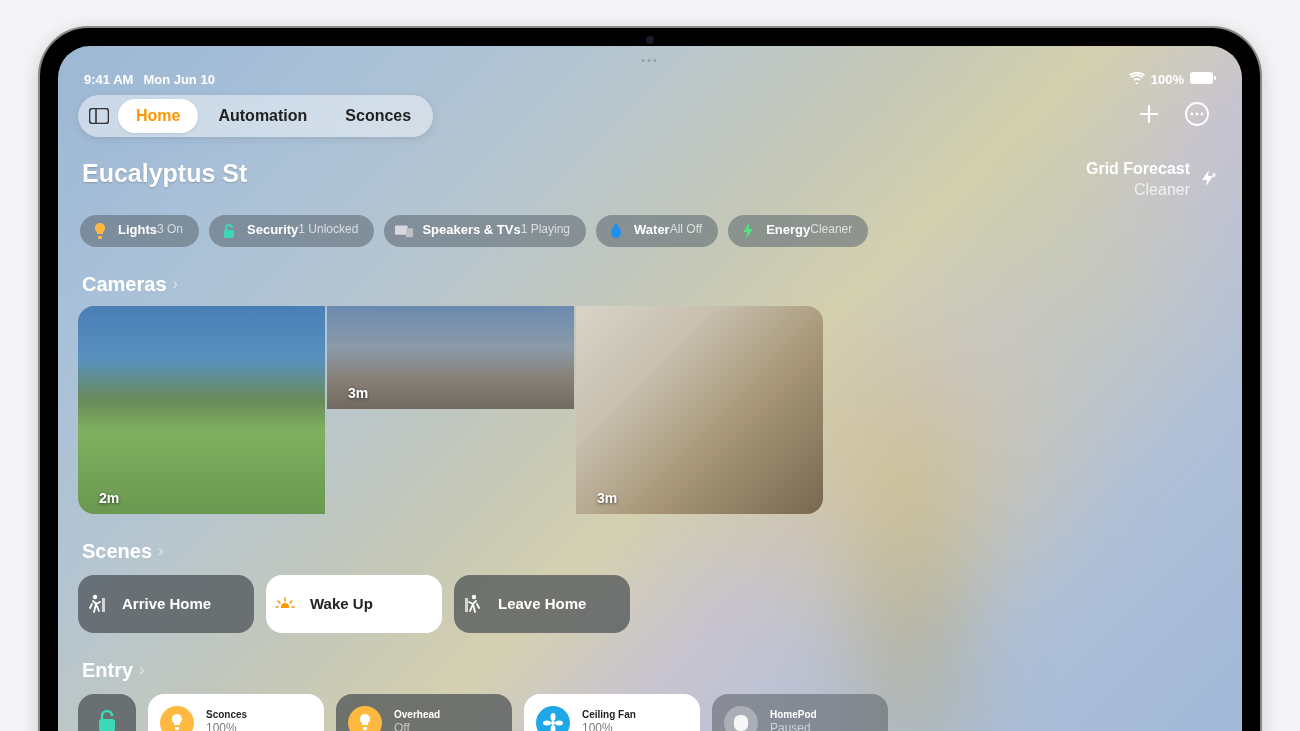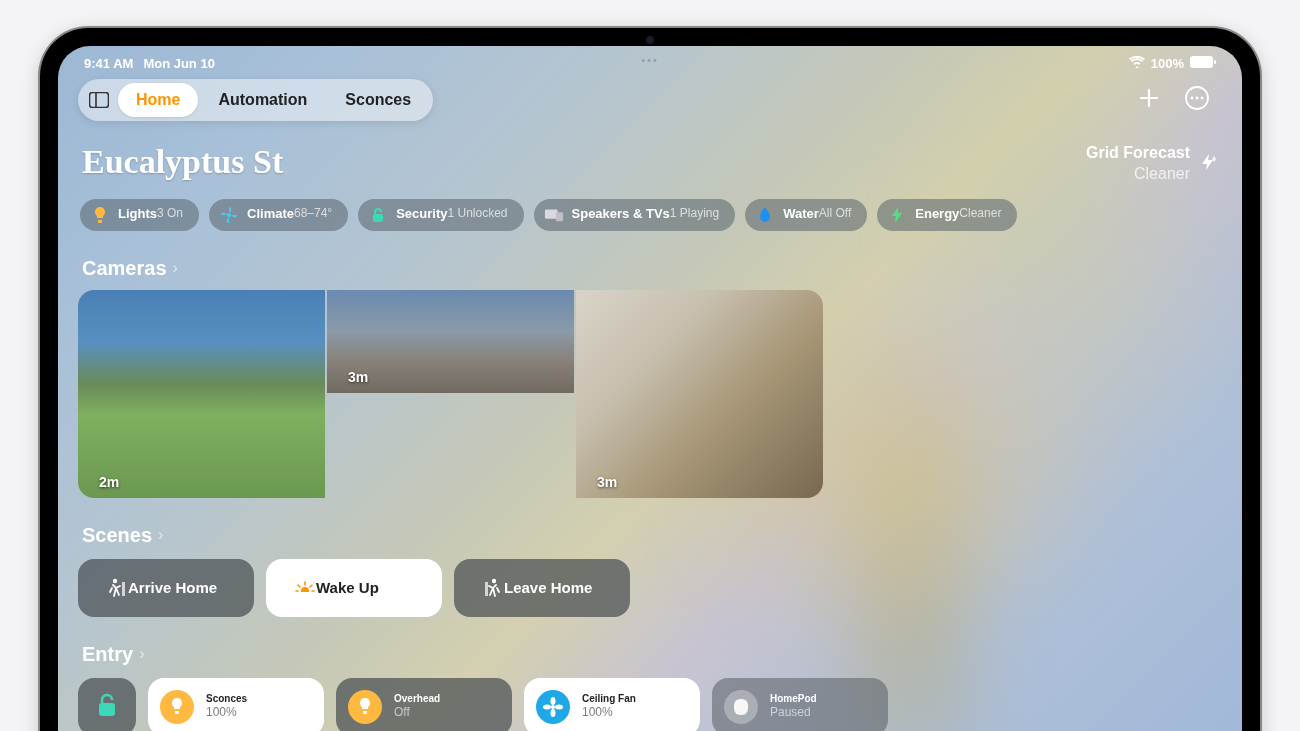--- a/index.html
+++ b/index.html
@@ -2,34 +2,34 @@
 <html><head>
 <meta charset="utf-8">
 <style>
 * { margin: 0; padding: 0; box-sizing: border-box; font-family: -apple-system, BlinkMacSystemFont, "Segoe UI", Helvetica, Arial, sans-serif; }
 body { background: #f4f4f6; display: flex; justify-content: center; align-items: flex-start; min-height: 100vh; overflow: hidden; }
 .device-frame { width: 1220px; height: 731px; background: #000; border-radius: 48px 48px 0 0; margin-top: 28px; padding: 18px 18px 0 18px; position: relative; box-shadow: 0 0 0 2px #888, 0 4px 20px rgba(0,0,0,0.2); }
 .notch { position: absolute; top: 8px; left: 50%; transform: translateX(-50%); width: 8px; height: 8px; background: #1a1a2a; border-radius: 50%; }
 .screen { width: 100%; height: 100%; border-radius: 32px 32px 0 0; overflow: hidden; position: relative; background: linear-gradient(135deg, #9db8d4 0%, #a8c0d8 15%, #b5c5d0 30%, #c5c8b8 45%, #d4d0b0 55%, #c8c4d0 65%, #b0c0d8 80%, #a0b8d8 100%); }
 .bg-blur { position: absolute; inset: 0; background: radial-gradient(ellipse 400px 300px at 70% 60%, rgba(220,200,120,0.5) 0%, transparent 60%), radial-gradient(ellipse 300px 400px at 85% 30%, rgba(200,210,150,0.4) 0%, transparent 60%), radial-gradient(ellipse 200px 600px at 72% 80%, rgba(180,160,80,0.4) 0%, transparent 50%); filter: blur(30px); }
 .content { position: relative; z-index: 2; padding: 0 20px; height: 100%; color: #fff; }
-.status-bar { display: flex; justify-content: space-between; align-items: center; padding: 10px 6px 4px 6px; font-size: 13px; font-weight: 600; color: #fff; }
+.status-bar { display: flex; justify-content: space-between; align-items: center; padding: 10px 6px 4px 6px; font-size: 13px; font-weight: 600; color: #fff; margin-top: 16px; }
 .status-left { display: flex; gap: 10px; align-items: center; }
 .status-right { display: flex; gap: 6px; align-items: center; }
 .wifi-icon, .battery-icon { display: inline-block; }
 .wifi-icon svg, .battery-icon svg { fill: #fff; }
 .tab-bar-wrap { display: flex; justify-content: flex-start; margin-top: 4px; position: relative; }
 .tab-bar { background: rgba(255,255,255,0.45); backdrop-filter: blur(20px); border-radius: 22px; padding: 4px; display: flex; align-items: center; gap: 2px; box-shadow: 0 2px 8px rgba(0,0,0,0.1); }
 .tab-sidebar-btn { width: 34px; height: 34px; display: flex; align-items: center; justify-content: center; border-radius: 18px; }
 .tab-item { padding: 8px 18px; font-size: 16px; font-weight: 600; color: #222; border-radius: 18px; cursor: pointer; }
 .tab-item.active { background: #fff; color: #ff9500; box-shadow: 0 1px 3px rgba(0,0,0,0.1); }
 .top-right-icons { position: absolute; right: 0; top: 4px; display: flex; gap: 18px; align-items: center; padding-right: 10px; }
 .icon-btn { width: 30px; height: 30px; display: flex; align-items: center; justify-content: center; cursor: pointer; }
 .title-row { display: flex; justify-content: space-between; align-items: flex-start; margin-top: 22px; padding: 0 4px; }
-.home-title { font-size: 34px; font-weight: 700; color: #fff; text-shadow: 0 1px 2px rgba(0,0,0,0.2); font-family: Liberation Serif, serif; }
+.home-title { font-size: 25px; font-weight: 700; color: #fff; text-shadow: 0 1px 2px rgba(0,0,0,0.2); }
 .grid-forecast { text-align: right; font-size: 16px; color: #fff; display: flex; gap: 8px; align-items: center; }
 .grid-forecast-text { display: flex; flex-direction: column; line-height: 1.3; }
 .grid-forecast-sub { opacity: 0.75; }
 .chips-row { display: flex; gap: 10px; margin-top: 14px; padding: 0 2px; }
 .chip { background: rgba(90,100,110,0.55); border-radius: 22px; padding: 6px 16px 6px 10px; display: flex; align-items: center; gap: 8px; cursor: pointer; }
 .chip-icon { width: 20px; height: 20px; display: flex; align-items: center; justify-content: center; flex-shrink: 0; }
 .chip-text { display: flex; flex-direction: row; line-height: 1.15; }
 .chip-label { font-size: 13px; font-weight: 600; color: #fff; }
 .chip-status { font-size: 12px; color: rgba(255,255,255,0.7); }
 .section-header { display: flex; align-items: center; gap: 6px; margin-top: 26px; padding: 0 4px; cursor: pointer; }
@@ -37,21 +37,21 @@
 .chevron { color: rgba(255,255,255,0.6); font-size: 16px; }
 .cameras-grid { display: grid; grid-template-columns: 1fr 1fr 1fr; grid-template-rows: 1fr 1fr; gap: 2px; margin-top: 10px; border-radius: 16px; overflow: hidden; width: 745px; height: 208px; }
 .camera { position: relative; background: #556; }
 .camera.tall { grid-row: span 2; }
 .camera-ts { position: absolute; bottom: 8px; left: 21px; color: #fff; font-size: 14px; font-weight: 600; text-shadow: 0 1px 3px rgba(0,0,0,0.6); }
 .cam1 { background: linear-gradient(180deg, #4a7fb5 0%, #5890c0 25%, #6a8a5a 45%, #7fb060 60%, #6a9850 100%); }
 .cam2 { background: linear-gradient(180deg, #6a8ab0 0%, #8a9aa8 40%, #888078 70%, #706a60 100%); }
 .cam3 { background: linear-gradient(180deg, #2a2a28 0%, #3a3832 40%, #4a4840 100%); }
 .cam4 { background: linear-gradient(135deg, #d8d4c8 0%, #c8c0b0 30%, #a89878 60%, #786850 100%); }
 .scenes-row { display: flex; gap: 12px; margin-top: 12px; }
-.scene-card { width: 176px; height: 58px; border-radius: 16px; display: flex; align-items: center; padding: 0 28px; cursor: pointer; }
+.scene-card { width: 176px; height: 58px; border-radius: 16px; display: flex; align-items: center; gap: 14px; padding: 0 8px; cursor: pointer; }
 .scene-dark { background: rgba(70,75,80,0.7); color: #fff; }
 .scene-light { background: #fff; color: #222; }
 .scene-icon { width: 22px; height: 22px; display: flex; align-items: center; justify-content: center; flex-shrink: 0; }
 .scene-label { font-size: 15px; font-weight: 600; }
 .entry-row { display: flex; gap: 12px; margin-top: 12px; }
 .entry-card { width: 176px; height: 58px; border-radius: 16px; display: flex; align-items: center; gap: 12px; padding: 0 12px; cursor: pointer; }
 .entry-card.lock { width: 58px; justify-content: center; background: rgba(70,75,80,0.7); padding: 0; }
 .entry-card.light-on { background: #fff; color: #222; }
 .entry-card.light-off { background: rgba(70,75,80,0.7); color: #fff; }
 .entry-card.homepod { background: rgba(90,95,100,0.55); color: #fff; }
@@ -148,32 +148,20 @@
                 <path d="M8 1a5 5 0 00-3 9v2h6v-2a5 5 0 00-3-9zM6 14h4v2a1 1 0 01-1 1H7a1 1 0 01-1-1z" fill="#ffb840"></path>
               </svg>
             </span>
           <div class="chip-text">
               <span class="chip-label">Lights</span>
               <span class="chip-status">3 On</span>
             </div>
         </div>
         <div class="chip">
           <span class="chip-icon">
-              <svg width="18" height="18" viewBox="0 0 18 18">
-                <circle cx="9" cy="9" r="2" fill="#4ac8f0"></circle>
-                <path d="M9 1c2 0 3 2 2 4l-2 2zM17 9c0 2-2 3-4 2l-2-2zM9 17c-2 0-3-2-2-4l2-2zM1 9c0-2 2-3 4-2l2 2z" fill="#4ac8f0"></path>
-              </svg>
-            </span>
-          <div class="chip-text">
-              <span class="chip-label">Climate</span>
-              <span class="chip-status">68–74°</span>
-            </div>
-        </div>
-        <div class="chip">
-          <span class="chip-icon">
               <svg width="14" height="16" viewBox="0 0 14 16">
                 <rect x="2" y="7" width="10" height="8" rx="2" fill="#3dd8b8"></rect>
                 <path d="M4 7V5a3 3 0 016 0" fill="none" stroke="#3dd8b8" stroke-width="2"></path>
               </svg>
             </span>
           <div class="chip-text">
               <span class="chip-label">Security</span>
               <span class="chip-status">1 Unlocked</span>
             </div>
         </div>

